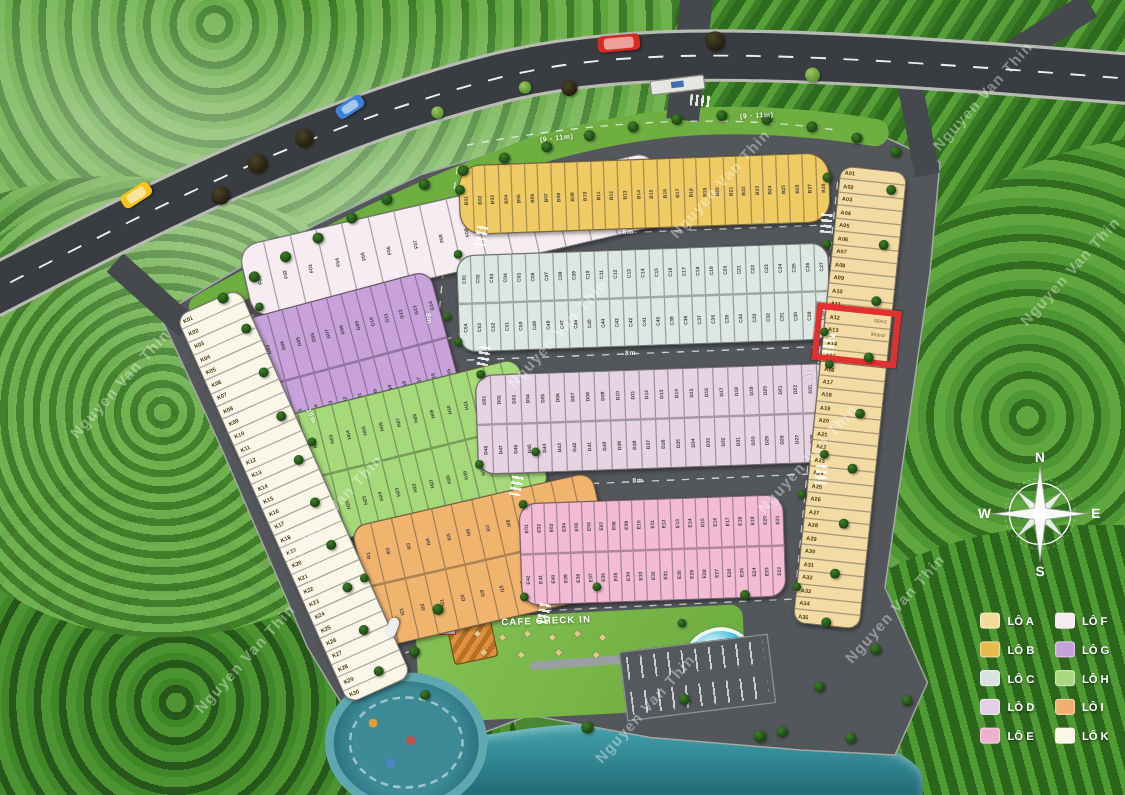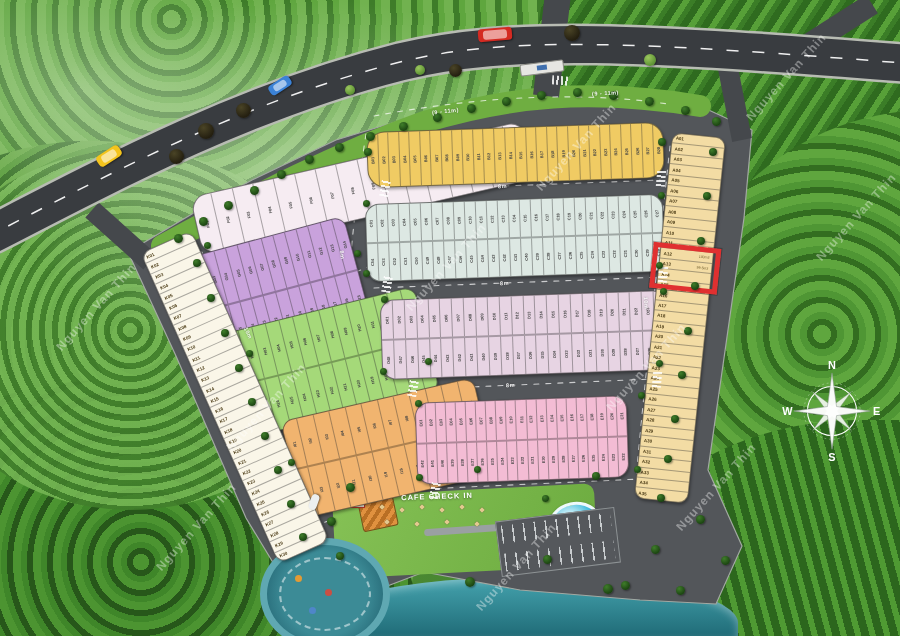--- a/index.html
+++ b/index.html
@@ -1229,20 +1229,64 @@
     <circle cx="55" cy="55" r="31" fill="none" stroke="rgba(255,255,255,.6)" stroke-width=".6" stroke-dasharray="2 3"></circle>
     <circle cx="55" cy="55" r="27" fill="none" stroke="#fff" stroke-width="1.2"></circle>
     <path d="M55,25 L59,51 L85,55 L59,59 L55,85 L51,59 L25,55 L51,51 Z" transform="rotate(45 55 55)" fill="#fff" opacity=".85" stroke="#8a958f" stroke-width=".5"></path>
     <path d="M55,13 L60,50 L97,55 L60,60 L55,97 L50,60 L13,55 L50,50 Z" fill="#fff" opacity=".96" stroke="#8a958f" stroke-width=".6"></path>
     <text x="55" y="9" text-anchor="middle" font-size="12" font-weight="bold" fill="#fff">N</text>
     <text x="104" y="59" text-anchor="middle" font-size="12" font-weight="bold" fill="#fff">E</text>
     <text x="55" y="110" text-anchor="middle" font-size="12" font-weight="bold" fill="#fff">S</text>
     <text x="6" y="59" text-anchor="middle" font-size="12" font-weight="bold" fill="#fff">W</text>
   </svg>
   <div class="legend-grid">
+    <div class="legend-col">
+      <div class="legend-row">
+          <div class="swatch" style="background: rgb(242, 220, 155);"></div>
+          <span>LÔ A</span>
+        </div>
+      <div class="legend-row">
+          <div class="swatch" style="background: rgb(231, 186, 78);"></div>
+          <span>LÔ B</span>
+        </div>
+      <div class="legend-row">
+          <div class="swatch" style="background: rgb(215, 227, 223);"></div>
+          <span>LÔ C</span>
+        </div>
+      <div class="legend-row">
+          <div class="swatch" style="background: rgb(226, 208, 230);"></div>
+          <span>LÔ D</span>
+        </div>
+      <div class="legend-row">
+          <div class="swatch" style="background: rgb(238, 176, 207);"></div>
+          <span>LÔ E</span>
+        </div>
+    </div>
+    <div class="legend-col">
+      <div class="legend-row">
+          <div class="swatch" style="background: rgb(246, 235, 241);"></div>
+          <span>LÔ F</span>
+        </div>
+      <div class="legend-row">
+          <div class="swatch" style="background: rgb(199, 159, 219);"></div>
+          <span>LÔ G</span>
+        </div>
+      <div class="legend-row">
+          <div class="swatch" style="background: rgb(168, 215, 127);"></div>
+          <span>LÔ H</span>
+        </div>
+      <div class="legend-row">
+          <div class="swatch" style="background: rgb(241, 176, 110);"></div>
+          <span>LÔ I</span>
+        </div>
+      <div class="legend-row">
+          <div class="swatch" style="background: rgb(252, 247, 226);"></div>
+          <span>LÔ K</span>
+        </div>
+    </div>
   </div>
 
   <span class="wm" style="left:520px;top:140px;">Nguyen Van Thin</span>
   <span class="wm" style="left:390px;top:260px;">Nguyen Van Thin</span>
   <span class="wm" style="left:210px;top:400px;">Nguyen Van Thin</span>
   <span class="wm" style="left:590px;top:360px;">Nguyen Van Thin</span>
   <span class="wm" style="left:140px;top:520px;">Nguyen Van Thin</span>
   <span class="wm" style="left:730px;top:70px;">Nguyen Van Thin</span>
   <span class="wm" style="left:660px;top:480px;">Nguyen Van Thin</span>
   <span class="wm" style="left:40px;top:300px;">Nguyen Van Thin</span>

